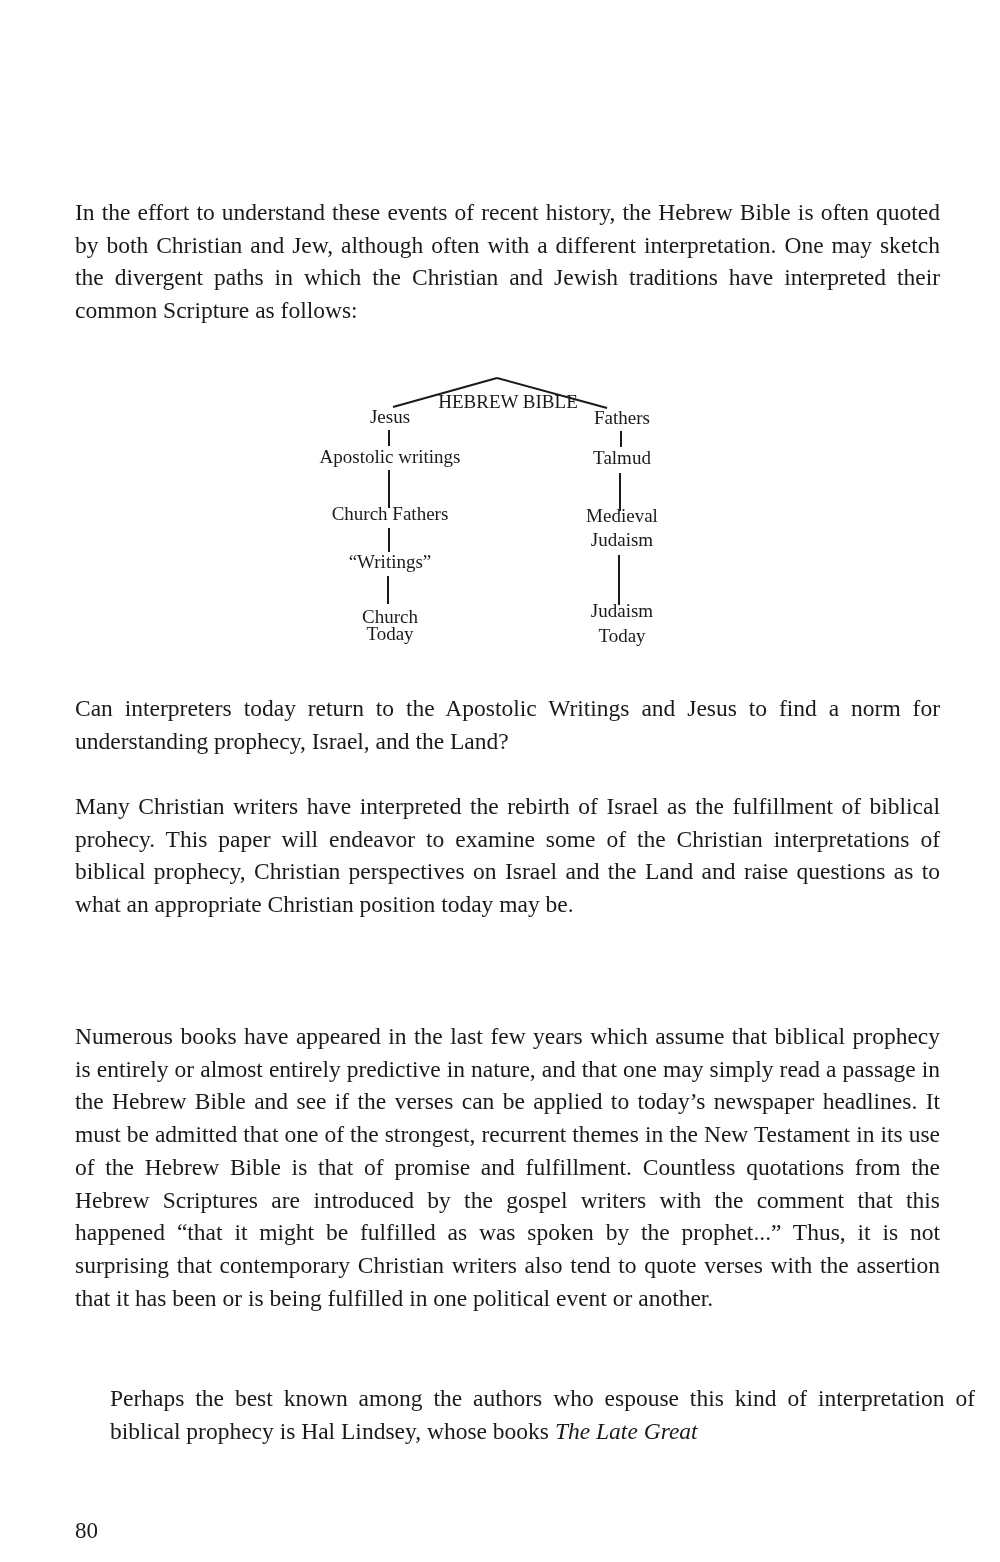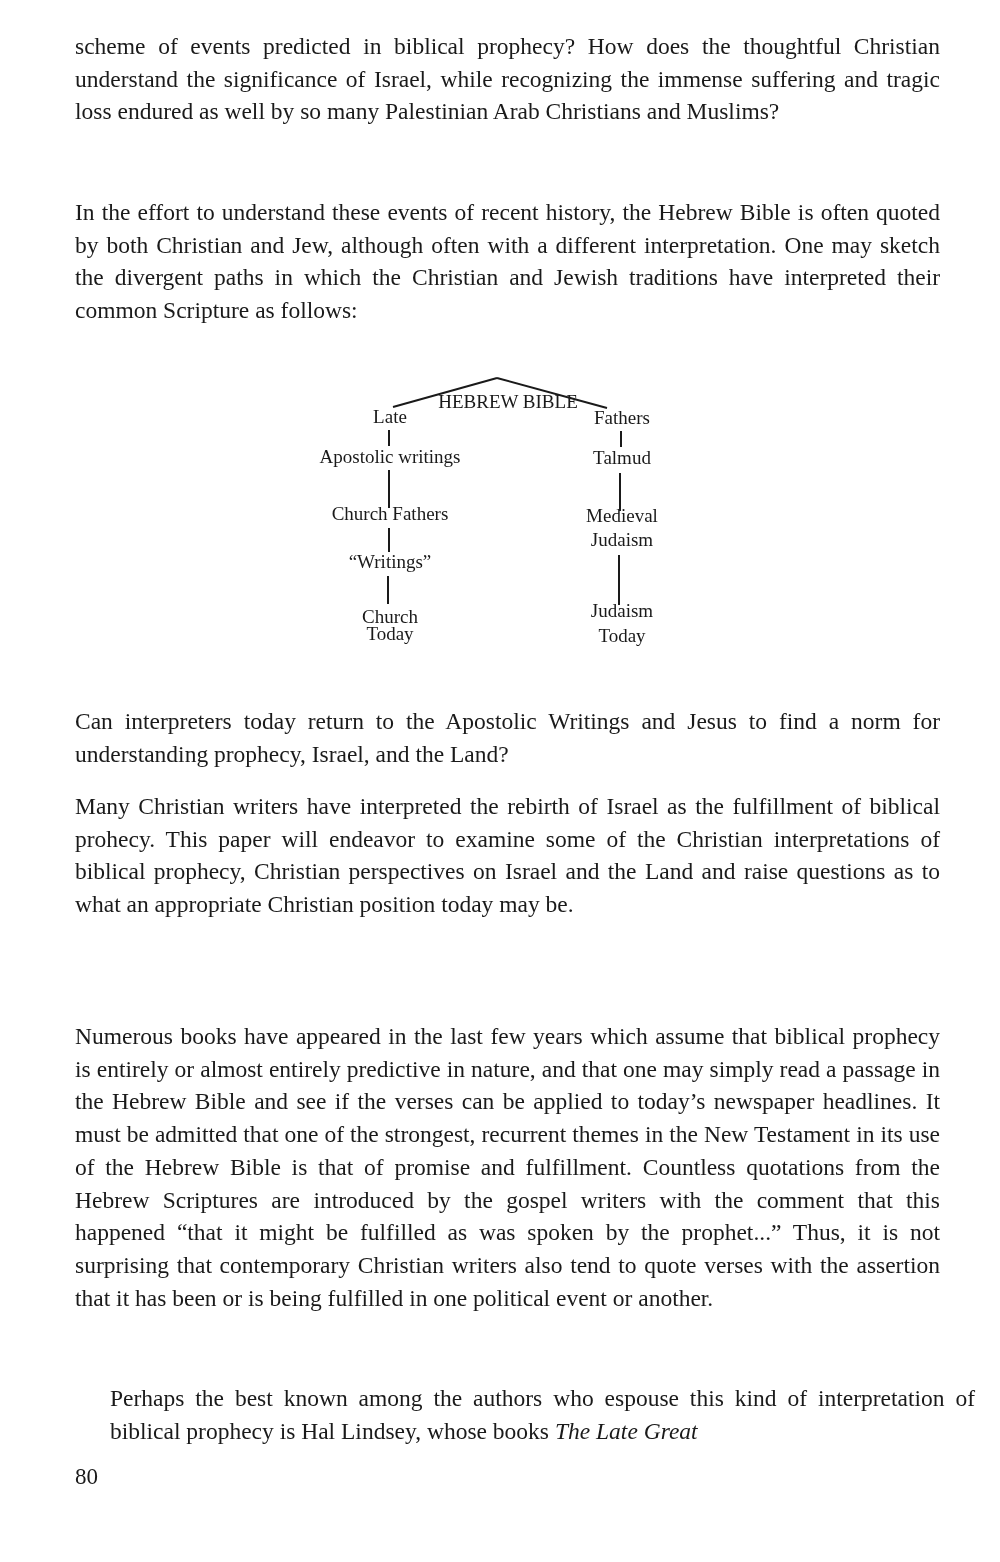--- a/index.html
+++ b/index.html
@@ -16,42 +16,41 @@
       font-family: "Liberation Serif", "DejaVu Serif", serif;
       font-size: 22px; font-weight: bold; margin: 0; line-height: 30px;
     }
     .diagram { position: absolute; left: 300px; top: 345px; width: 400px; height: 310px; }
     .node {
       position: absolute; font-family: "Liberation Serif", "DejaVu Serif", serif;
       font-size: 19px; line-height: 24px; text-align: center; white-space: nowrap;
     }
     .vline { position: absolute; width: 2px; background: #1a1a1a; }
     .page-num {
-      position: absolute; left: 75px; top: 1464px;
+      position: absolute; left: 75px; top: 1518px;
       font-family: "Liberation Serif", "DejaVu Serif", serif; font-size: 23px;
     }
     em { font-style: italic; }
   </style>
 </head>
 <body>
 
 <div class="page">
 
-  <p class="para" style="top:30px;">scheme of events predicted in biblical prophecy? How does the thoughtful Christian understand the significance of Israel, while recognizing the immense suffering and tragic loss endured as well by so many Palestinian Arab Christians and Muslims?</p>
 
   <p class="para" style="top:196px;">In the effort to understand these events of recent history, the Hebrew Bible is often quoted by both Christian and Jew, although often with a different interpretation. One may sketch the divergent paths in which the Christian and Jewish traditions have interpreted their common Scripture as follows:</p>
 
   <div class="diagram">
     <svg width="400" height="310" style="position:absolute;left:0;top:0;">
       <line x1="197" y1="33" x2="93" y2="62" stroke="#1a1a1a" stroke-width="2"></line>
       <line x1="197" y1="33" x2="307" y2="63" stroke="#1a1a1a" stroke-width="2"></line>
     </svg>
     <div class="node" style="left:100px;top:7px;width:216px;margin-top:38px;">HEBREW BIBLE</div>
 
-    <div class="node" style="left:40px;top:60px;width:100px;">Late</div>
+    <div class="node" style="left:40px;top:60px;width:100px;">Jesus</div>
     <div class="vline" style="left:88px;top:85px;height:16px;"></div>
     <div class="node" style="left:-20px;top:100px;width:220px;text-align:center;">Apostolic writings</div>
     <div class="vline" style="left:88px;top:125px;height:38px;"></div>
     <div class="node" style="left:-10px;top:157px;width:200px;">Church Fathers</div>
     <div class="vline" style="left:88px;top:183px;height:24px;"></div>
     <div class="node" style="left:0px;top:205px;width:180px;">“Writings”</div>
     <div class="vline" style="left:87px;top:231px;height:28px;"></div>
     <div class="node" style="left:40px;top:252px;width:100px;margin-top:8px;">Church</div>
     <div class="node" style="left:40px;top:277px;width:100px;">Today</div>
 
@@ -59,21 +58,21 @@
     <div class="vline" style="left:320px;top:86px;height:16px;"></div>
     <div class="node" style="left:272px;top:101px;width:100px;">Talmud</div>
     <div class="vline" style="left:319px;top:128px;height:38px;"></div>
     <div class="node" style="left:262px;top:159px;width:120px;">Medieval</div>
     <div class="node" style="left:262px;top:183px;width:120px;">Judaism</div>
     <div class="vline" style="left:318px;top:210px;height:50px;"></div>
     <div class="node" style="left:262px;top:254px;width:120px;">Judaism</div>
     <div class="node" style="left:262px;top:279px;width:120px;">Today</div>
   </div>
 
-  <p class="para" style="top:692px;margin-top:13px;">Can interpreters today return to the Apostolic Writings and Jesus to find a norm for understanding prophecy, Israel, and the Land?</p>
+  <p class="para" style="top:692px;">Can interpreters today return to the Apostolic Writings and Jesus to find a norm for understanding prophecy, Israel, and the Land?</p>
 
   <p class="para" style="top:790px;">Many Christian writers have interpreted the rebirth of Israel as the fulfillment of biblical prohecy. This paper will endeavor to examine some of the Christian interpretations of biblical prophecy, Christian perspectives on Israel and the Land and raise questions as to what an appropriate Christian position today may be.</p>
 
 
   <p class="para" style="top:1020px;">Numerous books have appeared in the last few years which assume that biblical prophecy is entirely or almost entirely predictive in nature, and that one may simply read a passage in the Hebrew Bible and see if the verses can be applied to today’s newspaper headlines. It must be admitted that one of the strongest, recurrent themes in the New Testament in its use of the Hebrew Bible is that of promise and fulfillment. Countless quotations from the Hebrew Scriptures are introduced by the gospel writers with the comment that this happened “that it might be fulfilled as was spoken by the prophet...” Thus, it is not surprising that contemporary Christian writers also tend to quote verses with the assertion that it has been or is being fulfilled in one political event or another.</p>
 
   <p class="para" style="top:1382px;margin-left:35px;"><span>Perhaps the best known among the authors who espouse this kind of interpretation of biblical prophecy is Hal Lindsey, whose books </span><em>The Late Great</em></p>
 
   <div class="page-num">80</div>
 </div>

